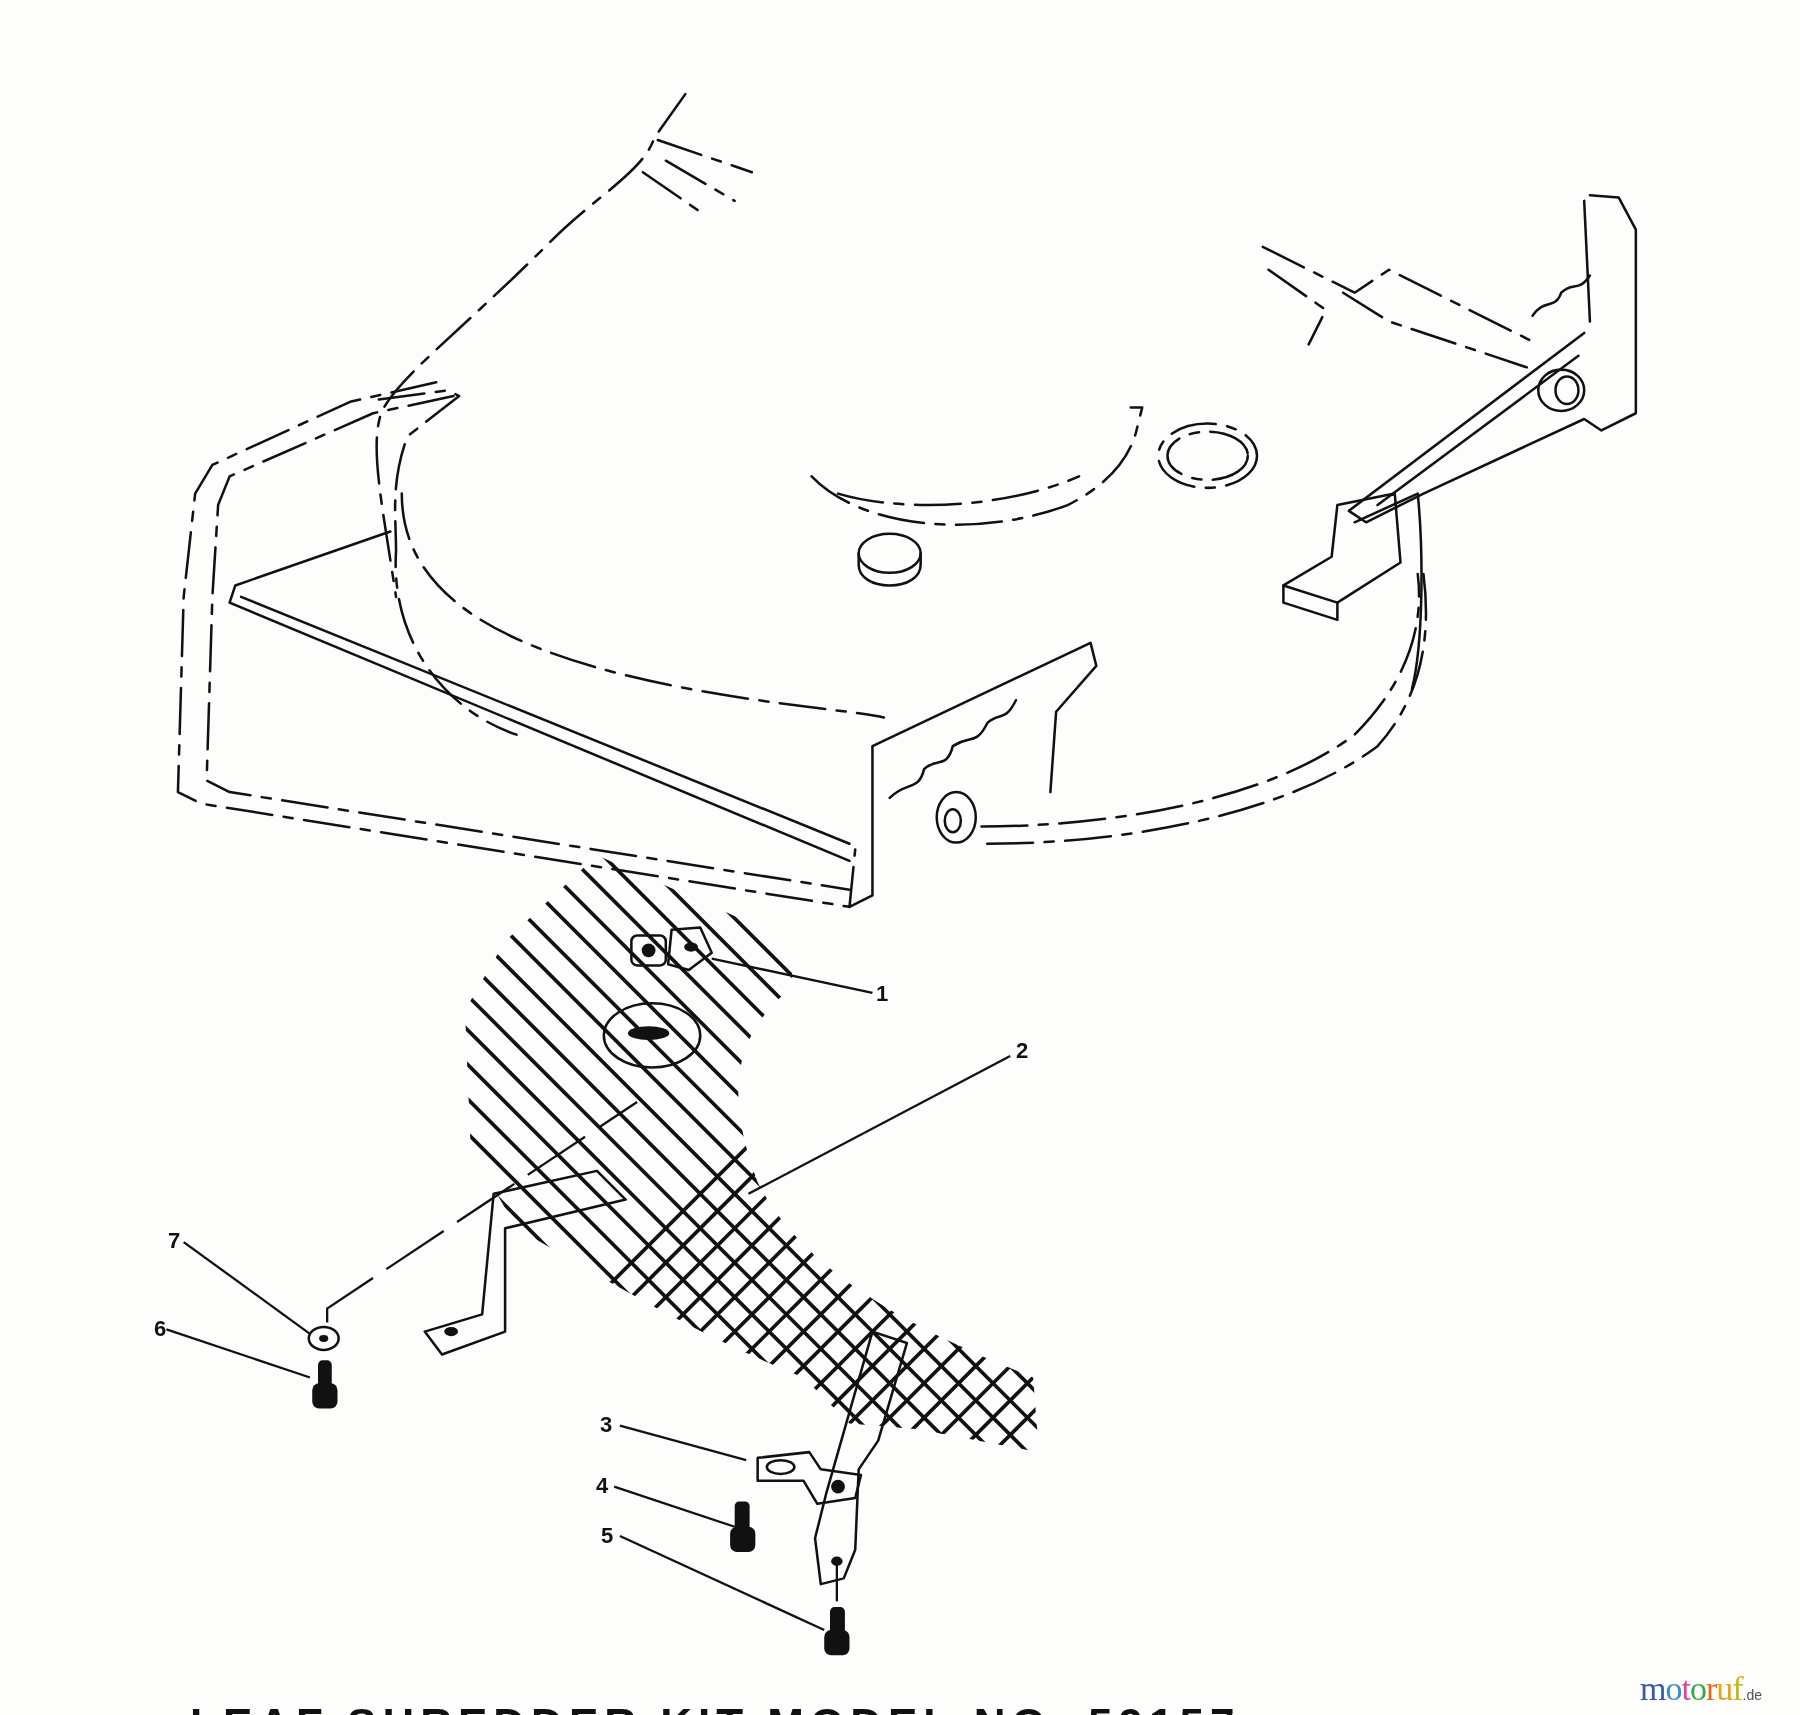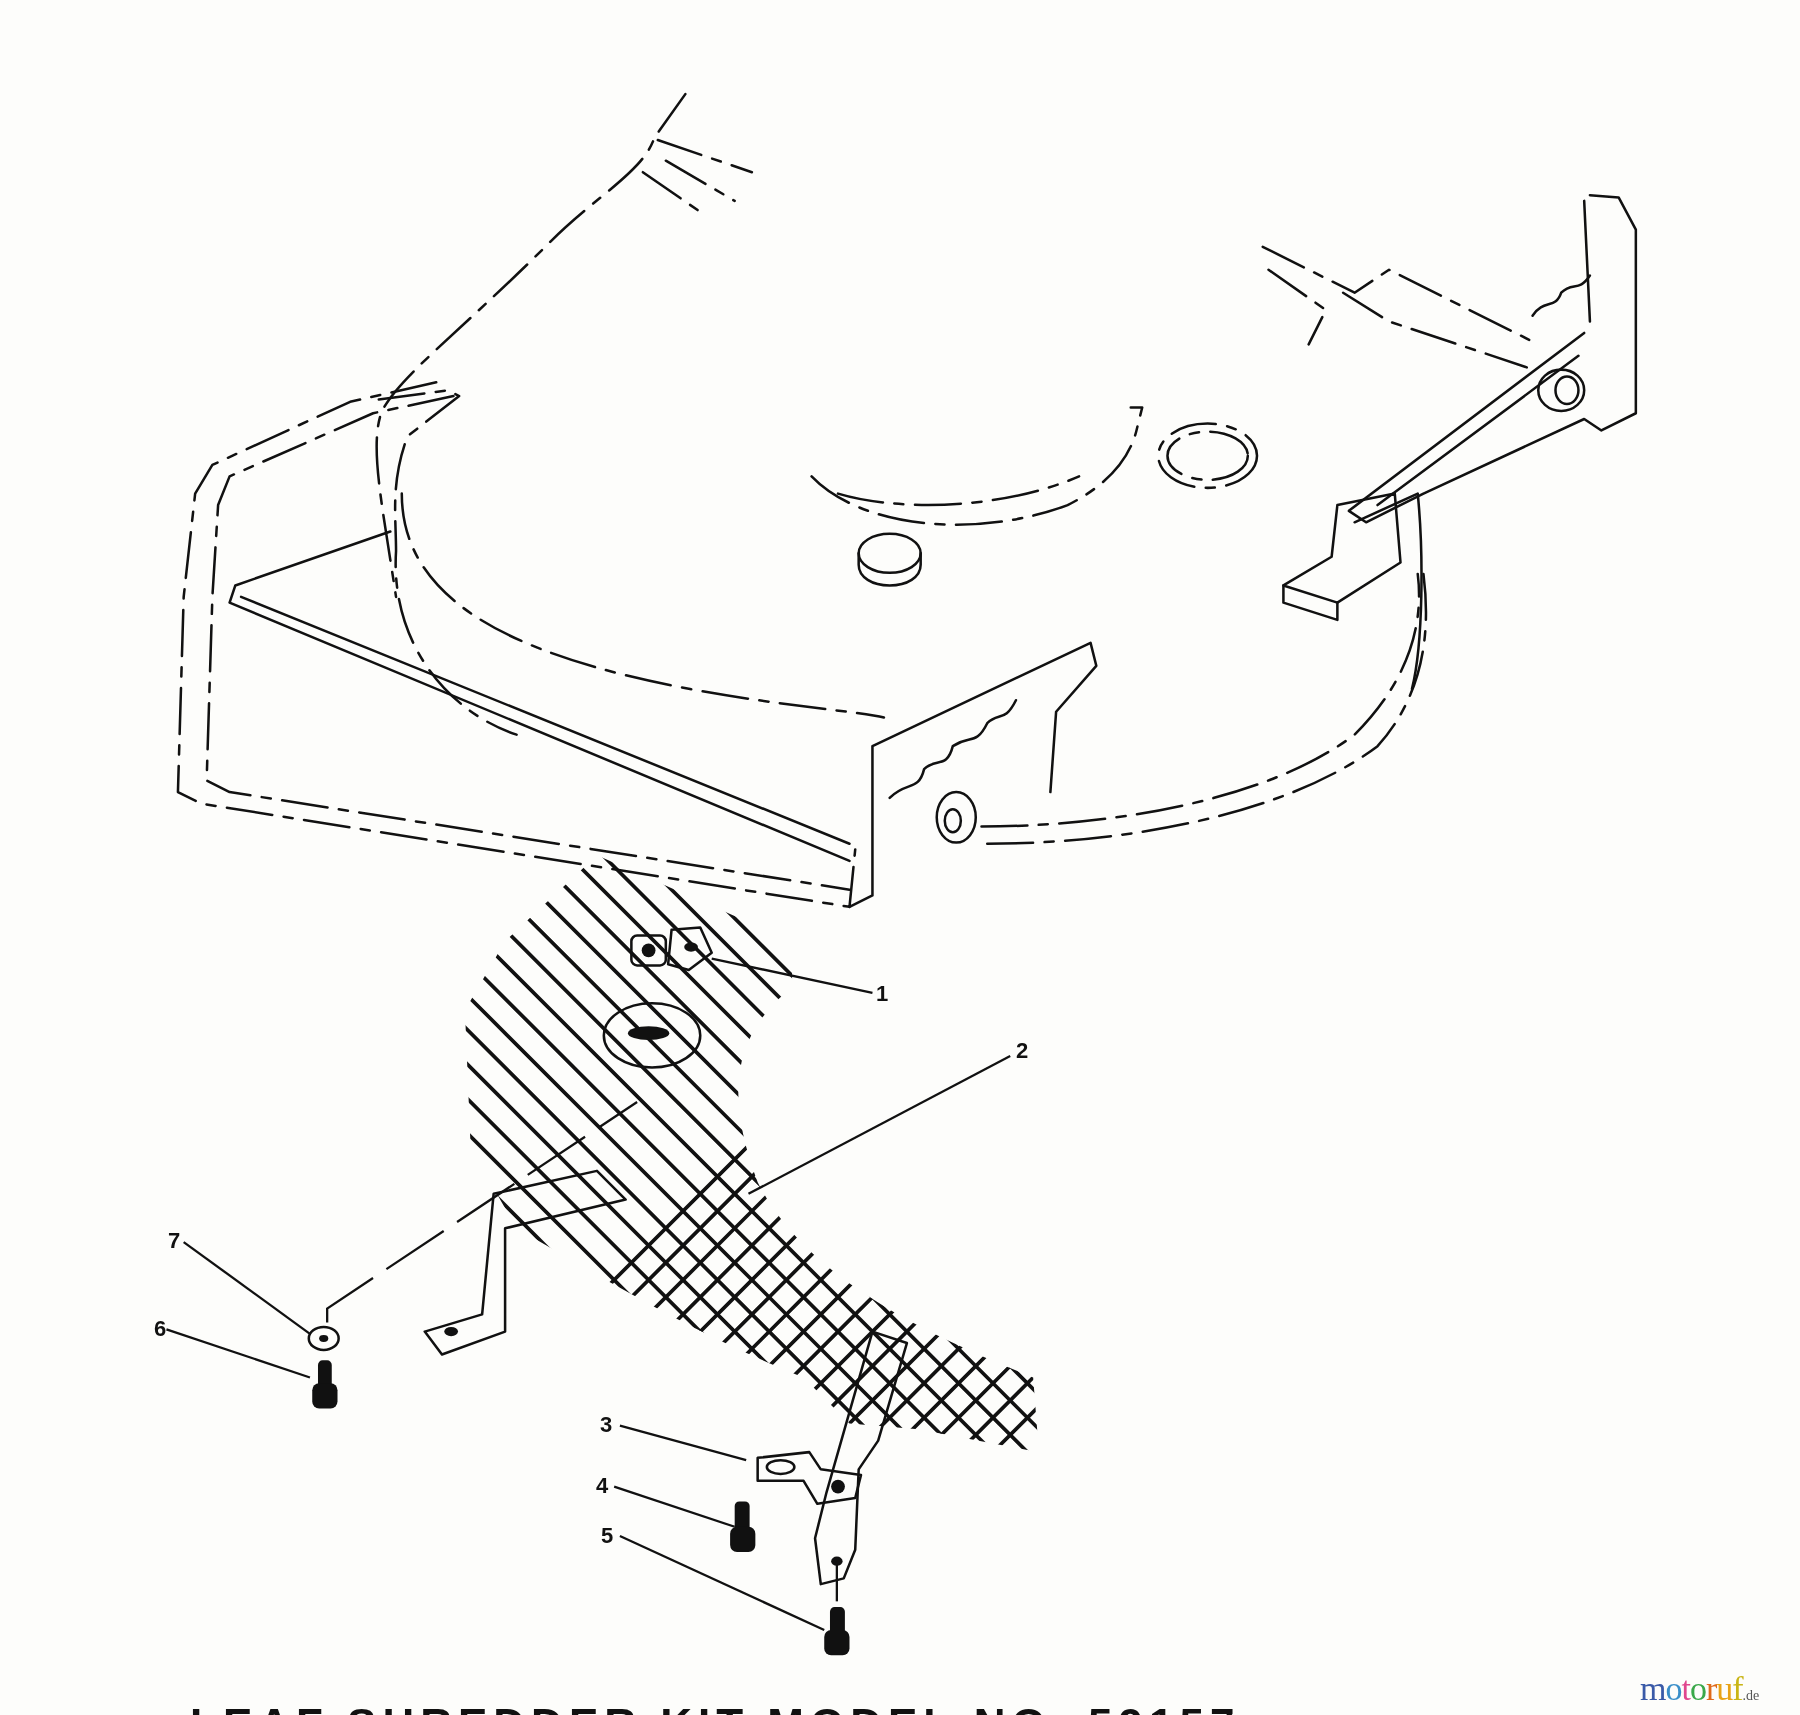--- a/index.html
+++ b/index.html
@@ -6,21 +6,21 @@
   .page{position:relative;width:1800px;height:1715px;background:#fdfdfb;overflow:hidden;font-family:"Liberation Sans",sans-serif;}
   svg.diagram{position:absolute;left:0;top:0;width:1800px;height:1715px;}
   .ln{fill:none;stroke:#111;stroke-width:2.2;stroke-linecap:round;stroke-linejoin:round;}
   .dash{stroke-dasharray:40 10 8 10;}
   .mesh{fill:none;stroke:#111;stroke-width:3.2;}
   .callout{fill:none;stroke:#111;stroke-width:2;}
   .label{position:absolute;font-family:"Liberation Sans",sans-serif;font-weight:bold;font-size:22px;color:#111;line-height:1;}
   .title{position:absolute;left:190px;top:1700px;font-family:"Liberation Sans",sans-serif;font-weight:bold;font-size:44px;letter-spacing:6px;color:#111;white-space:nowrap;}
   .wm{position:absolute;left:1640px;top:1672px;font-family:"Liberation Serif",serif;font-size:34px;letter-spacing:-1px;line-height:1;}
   .wm span{display:inline-block;}
-  .wm .de{font-family:Liberation Serif, serif;font-size:14px;color:#555;letter-spacing:0;}
+  .wm .de{font-family:Liberation Sans, sans-serif;font-size:14px;color:#555;letter-spacing:0;}
 </style>
 </head>
 <body>
 
 <div class="page">
   <svg class="diagram" viewBox="0 0 1568 1494" preserveAspectRatio="none">
 
     <path class="ln dash" d="M597 82 L570 120 C560 150 520 170 480 210 C400 290 345 330 332 360 C322 390 333 440 345 520"></path>
     <path class="ln dash" d="M573 122 L655 150 M580 140 L640 175 M560 150 L612 186"></path>
 

